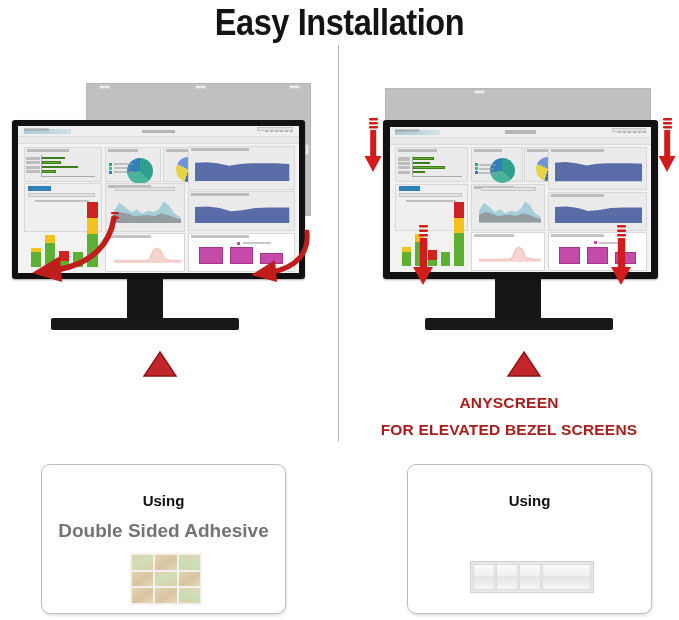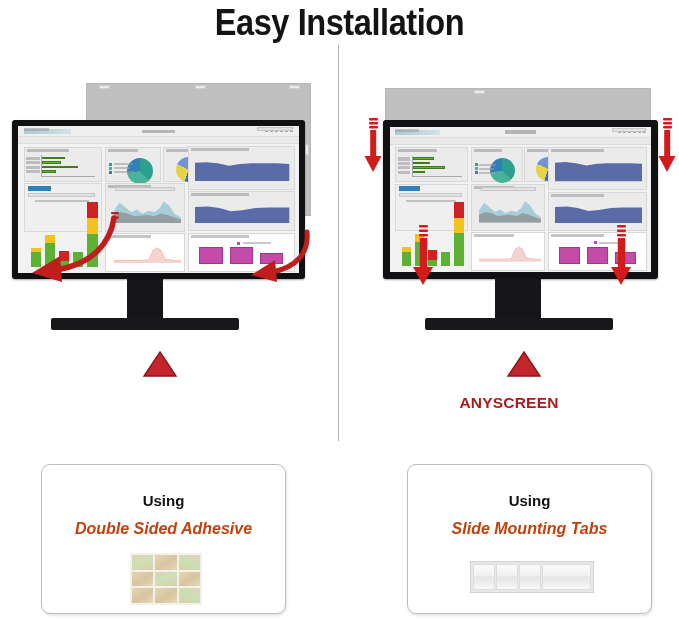--- a/index.html
+++ b/index.html
@@ -136,21 +136,21 @@
     position:absolute; background:#fff;
     border:1px solid #bdbdbd; border-radius:9px;
     box-shadow: 1px 2px 3px rgba(0,0,0,0.10);
   }
   .card .using {
     position:absolute; left:0; right:0; top:27px;
     text-align:center; font-size:15px; font-weight:bold; color:#111;
   }
   .card .what {
     position:absolute; left:0; right:0; top:55px;
-    text-align:center; font-size:16px; font-weight:bold; color:#c2410c;font-style:italic;
+    text-align:center; font-size:19px; font-weight:bold; color:#737373;
   }
 
   
   .pads {
     position:absolute; display:grid;
     grid-template-columns: repeat(3, 1fr);
     grid-template-rows: repeat(3, 1fr);
     gap: 2px; background:#f3f1ec; padding:2px;
   }
   .pad { background: linear-gradient(145deg,#e3d3b6,#d8c49f 55%,#e6d9bf); }
@@ -553,29 +553,29 @@
     <rect x="9" y="9" width="9" height="2.6" rx="1" fill="#d21b1b"></rect>
     <rect x="9.8" y="13" width="7.4" height="31" fill="#d21b1b"></rect>
     <polygon points="3,42 23,42 13,60" fill="#d21b1b"></polygon>
   </svg>
 
   <div class="stand-neck" style="left:495px; top:279px; width:46px; height:41px;"></div>
   <div class="stand-base" style="left:425px; top:318px; width:188px; height:12px;"></div>
 
   <div class="caption" style="left:339px; top:394px; width:340px;">
     <div class="l1">ANYSCREEN</div>
+    <div class="l2">FOR ELEVATED BEZEL SCREENS</div>
   </div>
 
   <svg class="arrow-svg" style="left:506px; top:350px; width:36px; height:28px;" viewBox="0 0 36 28">
     <polygon points="18,2 34,26 2,26" fill="#c2262a" stroke="#8d1317" stroke-width="1.4"></polygon>
   </svg>
 
   <div class="card" style="left:407px; top:464px; width:245px; height:150px;">
     <div class="using">Using</div>
-    <div class="what">Slide Mounting Tabs</div>
     <div class="tabs-strip" style="left:62px; top:96px; width:124px; height:32px;">
       <div class="tabcell" style="width:22px;"></div>
       <div class="tabcell" style="width:22px;"></div>
       <div class="tabcell" style="width:22px;"></div>
       <div class="tabcell" style="flex:1;"></div>
     </div>
   </div>
 
 </div>
 

